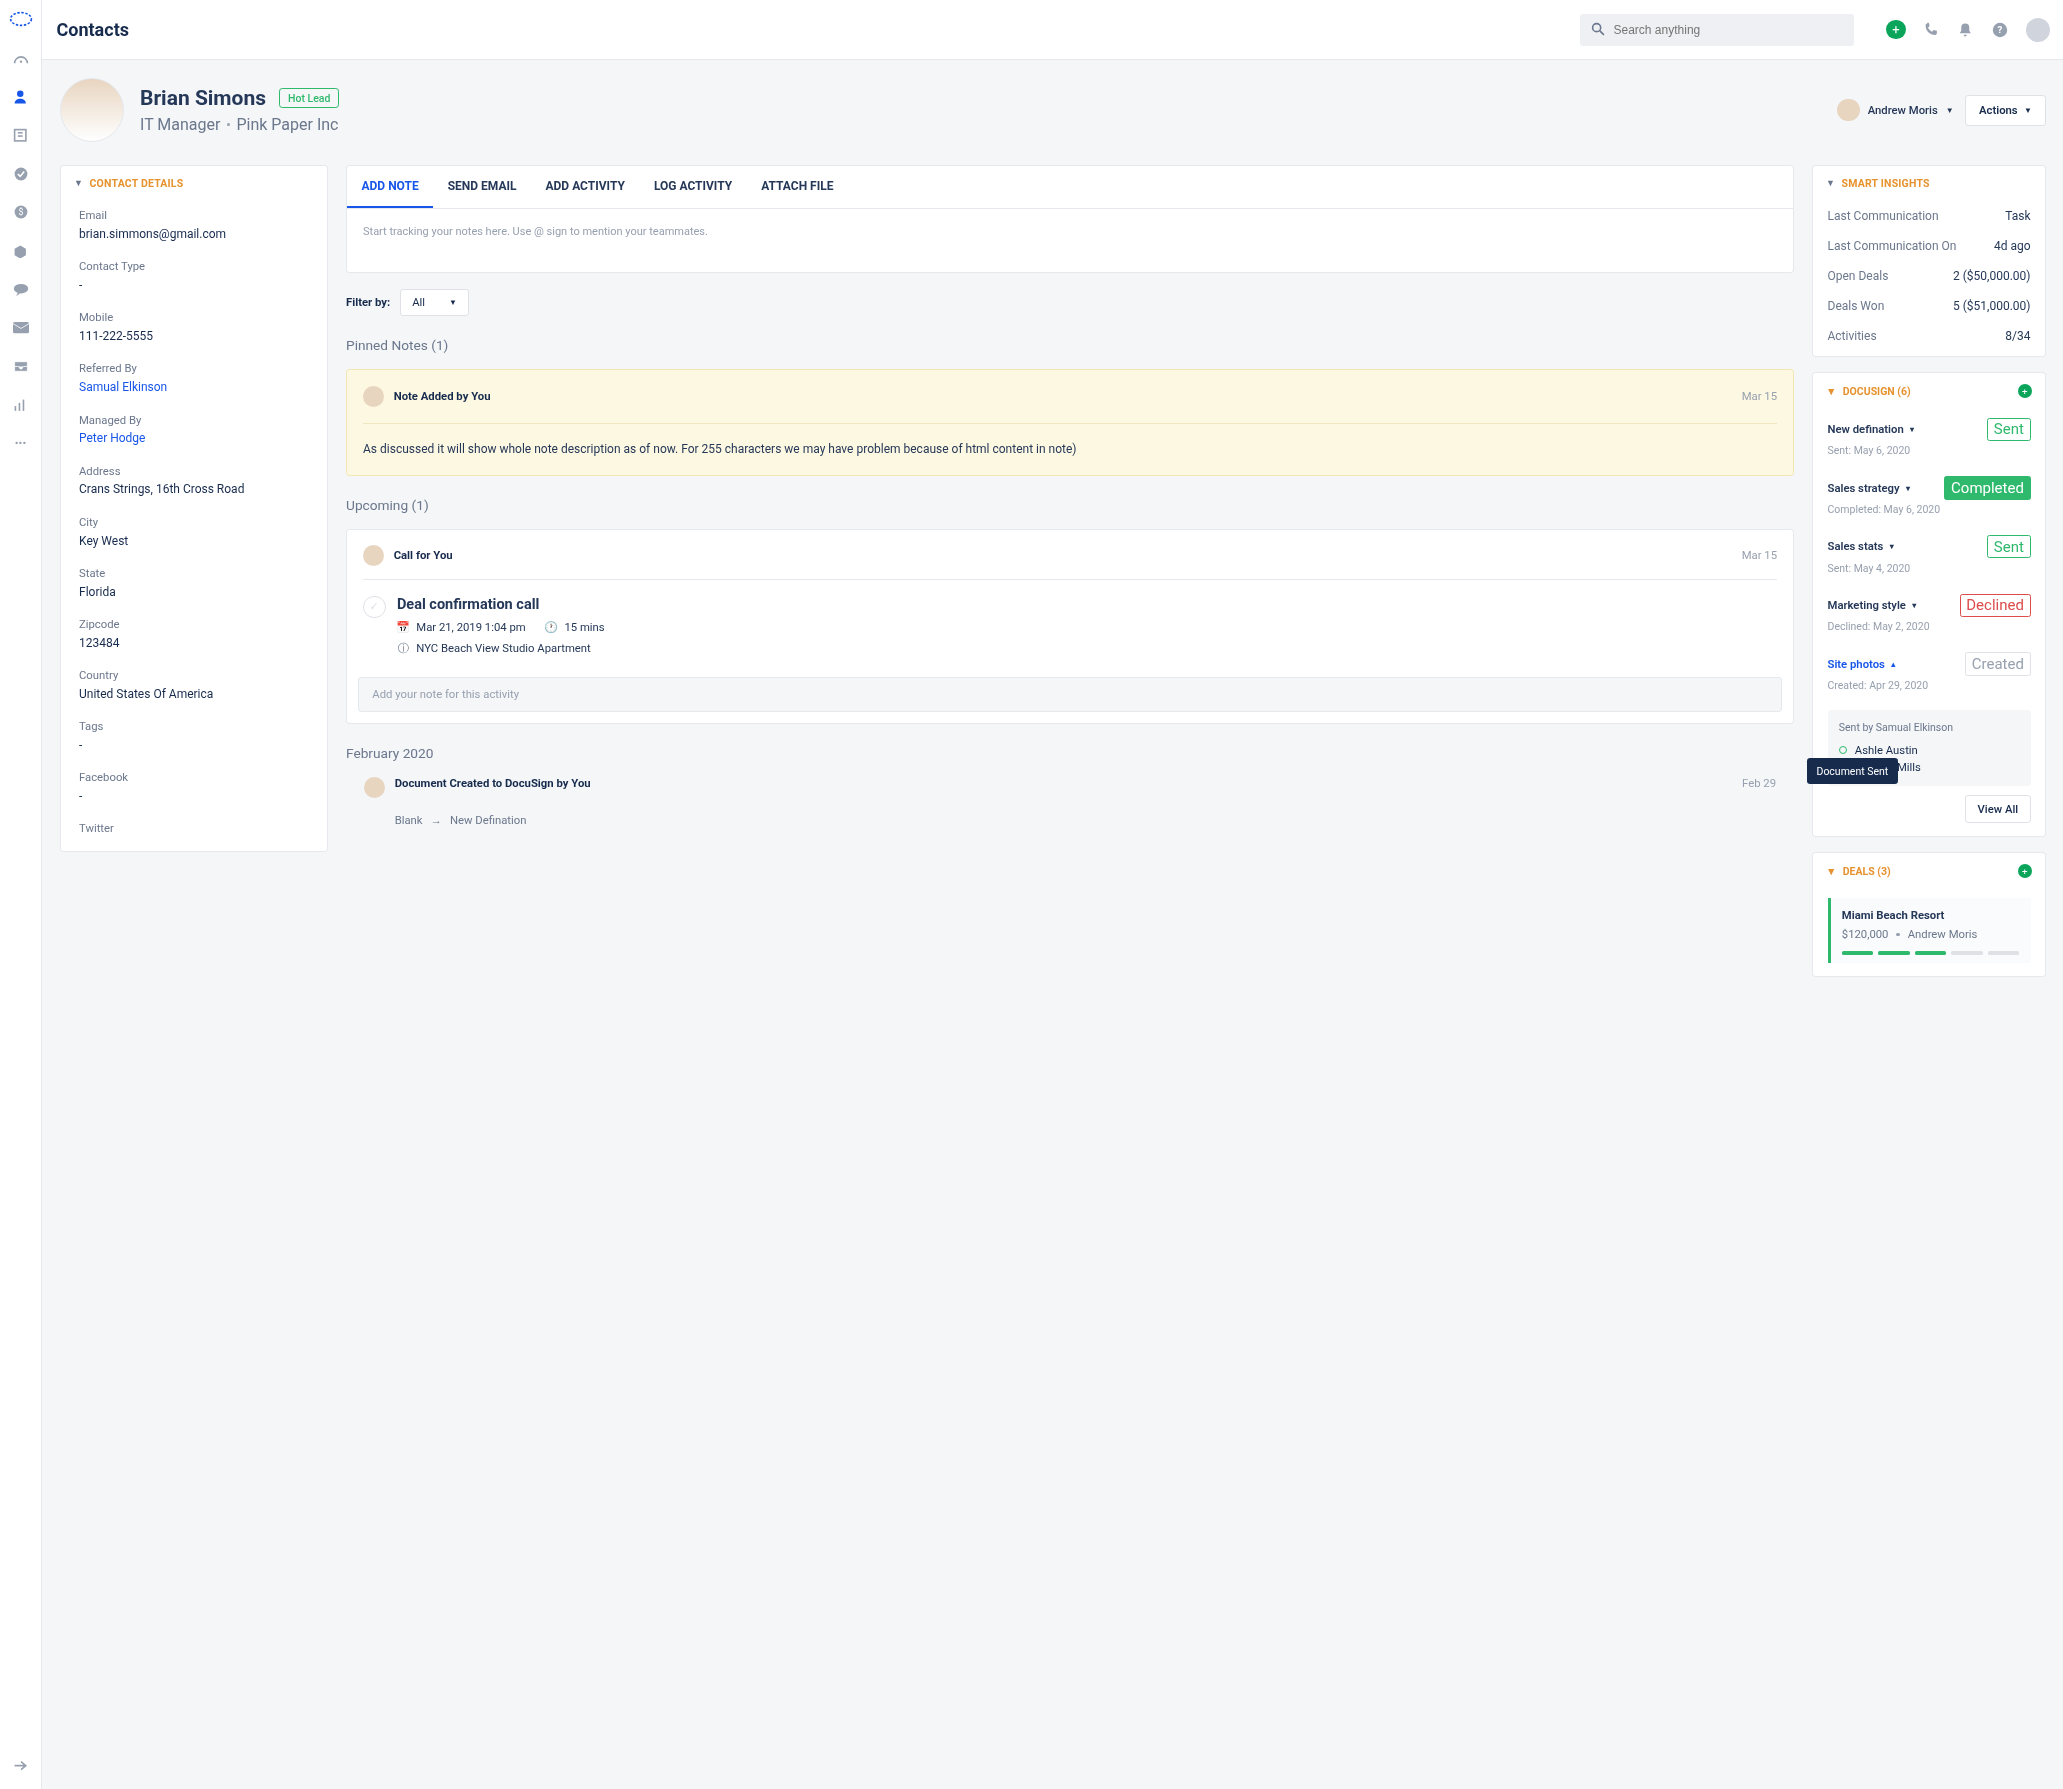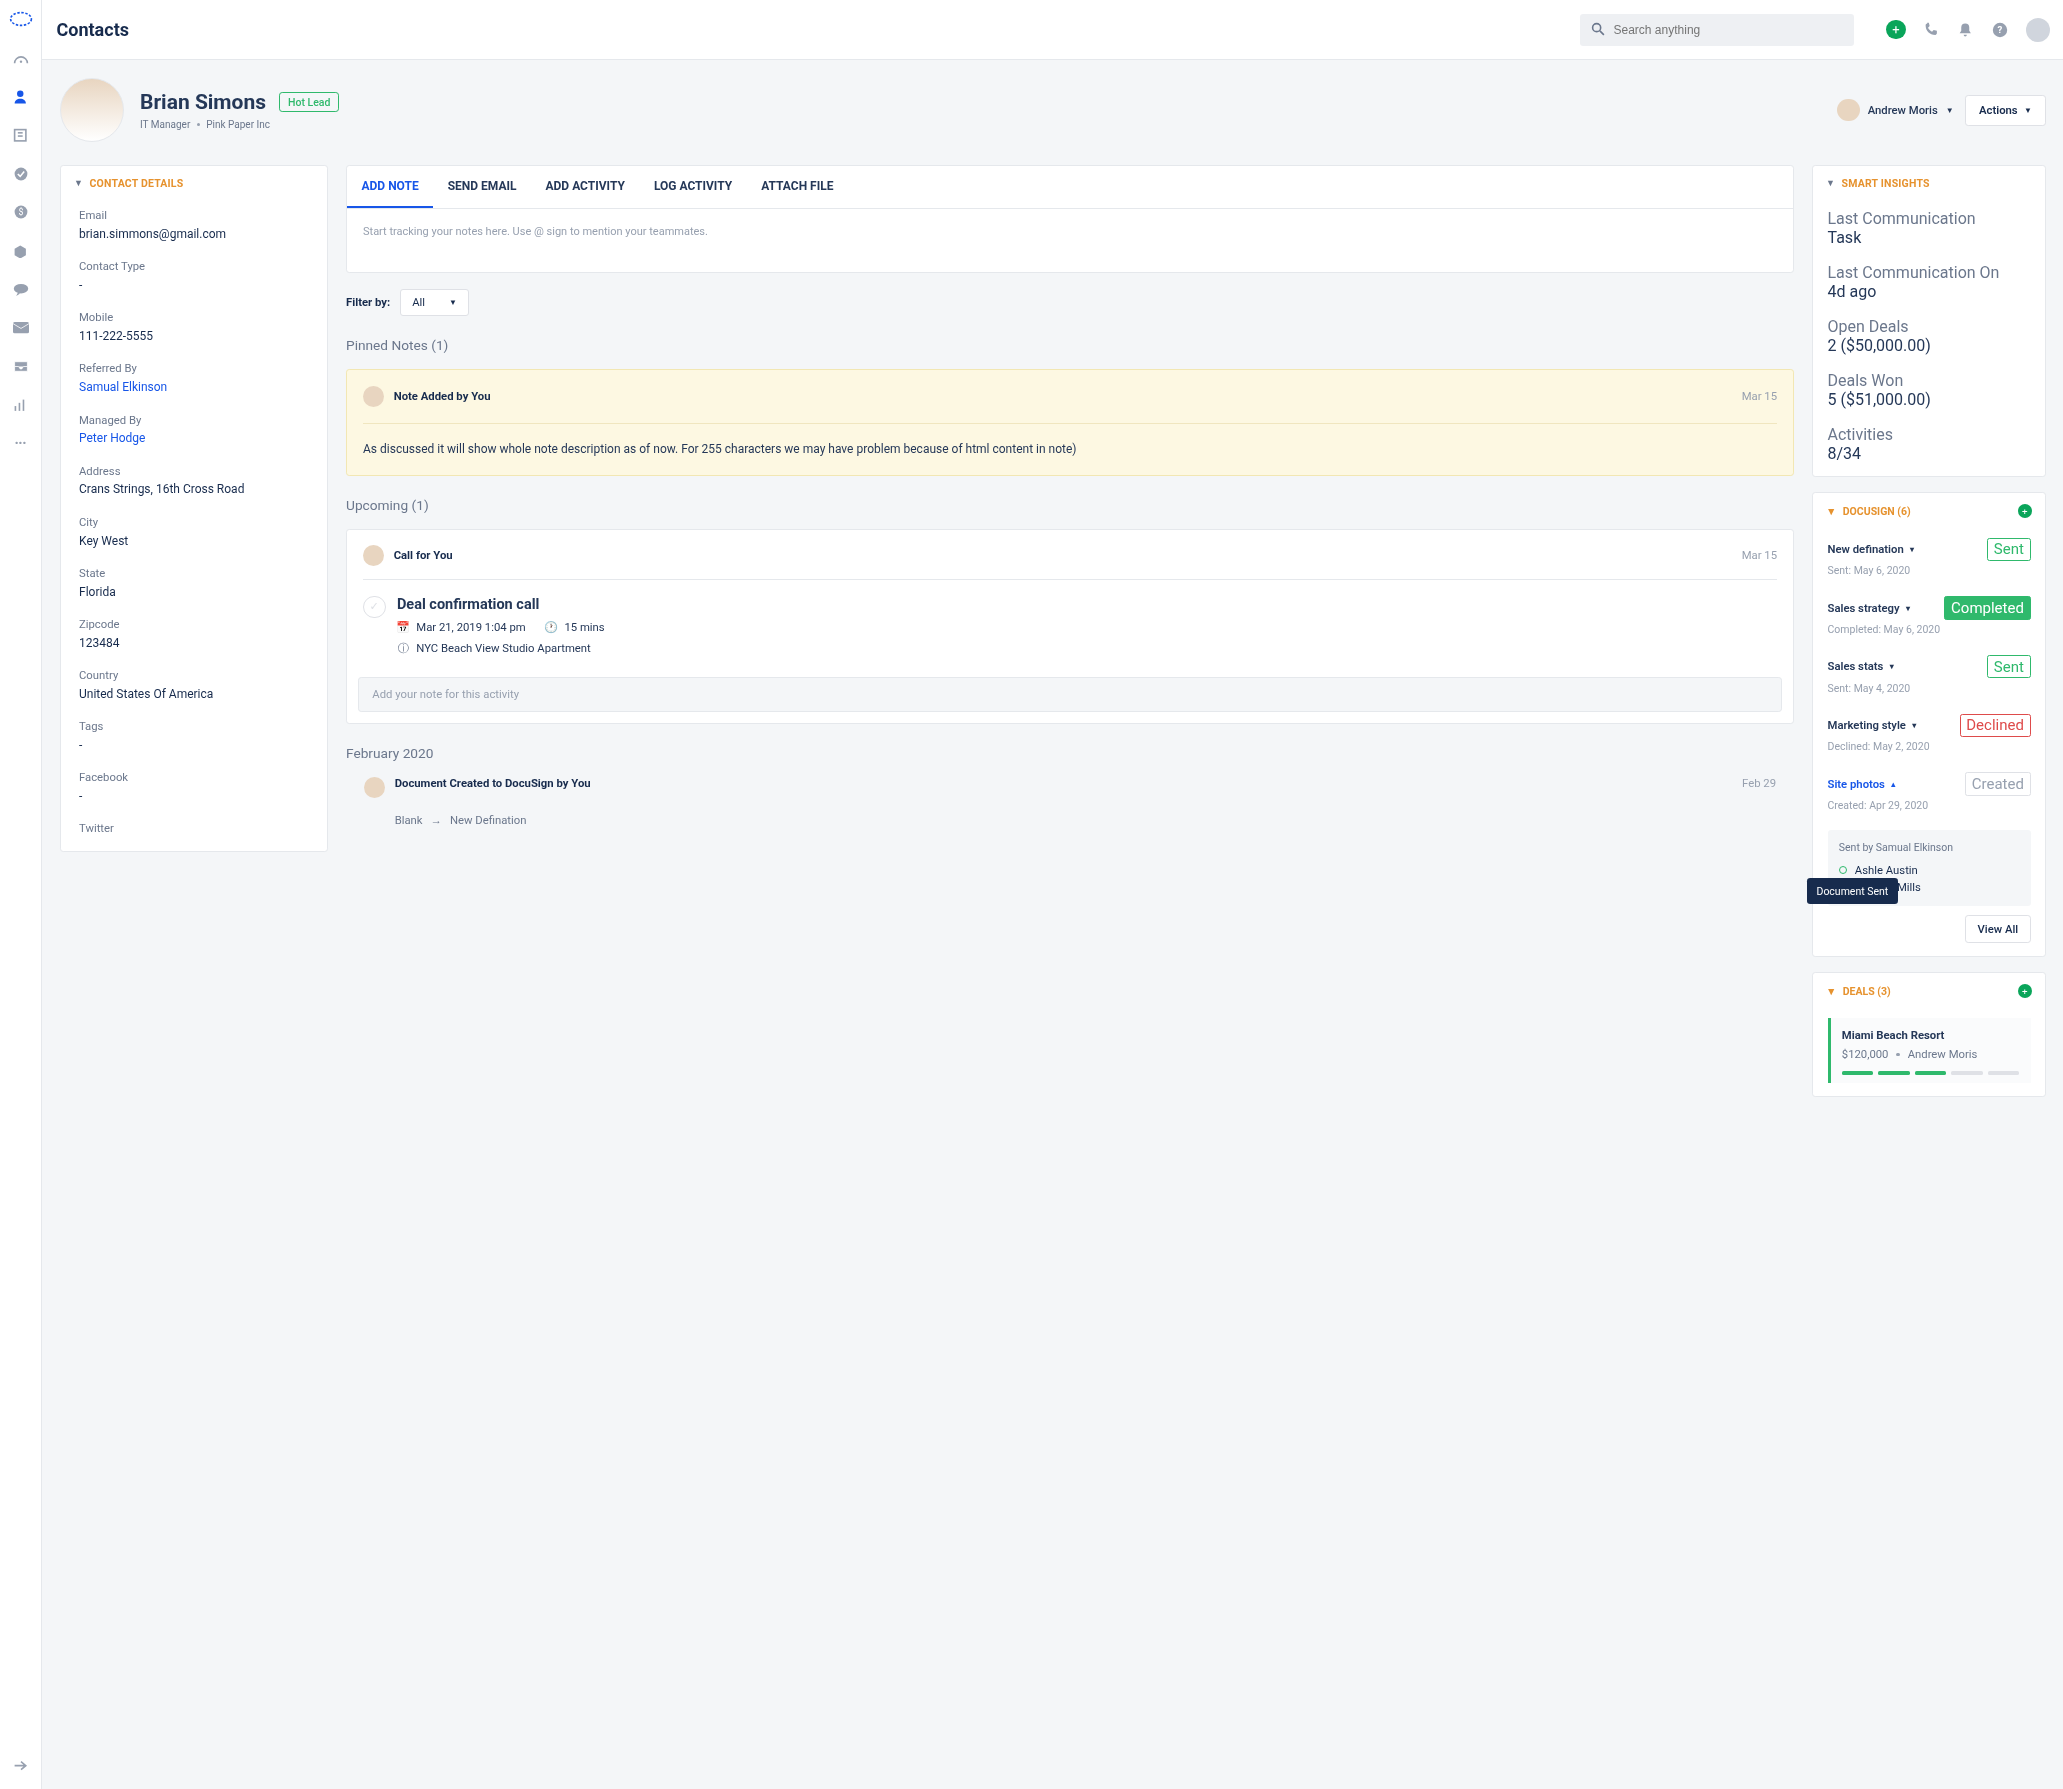--- a/index.html
+++ b/index.html
@@ -18,21 +18,21 @@
 .top-icons { display:flex; align-items:center; gap:18px; margin-left:18px;}
 .add-btn { width:19.3px; height:19.3px; background:#0aa55a; border-radius:50%; color:#fff; display:flex;align-items:center;justify-content:center; font-size:13px;}
 .top-icon { color:#97a0af; width:16px; height:16px; display:flex;align-items:center;justify-content:center;}
 .avatar-sm { width:24px; height:24px; border-radius:50%; background:#d0d5dd; }
 .content { display:flex; flex-direction:column; padding:18px; gap:0; }
 .header-row { display:flex; align-items:center; gap:16px; }
 .avatar-lg { width:64px; height:64px; border-radius:50%; background:linear-gradient(#e8d5c0,#fff); border:0.8px solid #e5e8ec;}
 .name-row { display:flex; align-items:center; gap:13px;}
 .contact-name { font-size:21px; font-weight:700; color:#253858;}
 .badge-hot { border:0.8px solid #2fb96c; color:#2fb96c; padding:2.4px 8px; border-radius:3.2px; font-size:10.5px; font-weight:500;}
-.subline { color:#6b778c; font-size:10px; margin-top:4.8px; display:flex; gap:6.4px; align-items:center;}
+.subline { color:#6b778c; font-size:16px; margin-top:4.8px; display:flex; gap:6.4px; align-items:center;}
 .dot { width:3.2px;height:3.2px;background:#97a0af;border-radius:50%;}
 .header-right { margin-left:auto; display:flex; align-items:center; gap:11.3px;}
 .owner { display:flex; align-items:center; gap:8px; color:#253858; font-weight:500;}
 .owner-avatar { width:22.6px;height:22.6px;border-radius:50%;background:#e8d5c0;}
 .actions-btn { background:#fff; border:0.8px solid #dfe1e6; border-radius:3.2px; padding:8px 13px; font-weight:600; display:flex; align-items:center; gap:6.4px;}
 .chev { font-size:8px; }
 .columns { display:flex; gap:18px; margin-top:22.6px; align-items:flex-start;}
 .panel { background:#fff; border:0.8px solid #e5e8ec; border-radius:3.2px; }
 .col-left { width:268px; }
 .col-mid { flex:1; display:flex; flex-direction:column; gap:16px;}
@@ -57,21 +57,21 @@
 .note-date { margin-left:auto; color:#97a0af;}
 .note-body { margin-top:16px; padding-top:16px; border-top:0.8px solid #f0e6bf; color:#253858; line-height:1.6; font-size:12px;}
 .activity { background:#fff; border:0.8px solid #e5e8ec; border-radius:3.2px; padding:14.5px 16px;}
 .activity-inner { border-top:0.8px solid #e5e8ec; margin-top:13px; padding-top:16px; display:flex; gap:11.3px;}
 .circle-check { width:22.6px;height:22.6px;border:1.6px solid #dfe1e6;border-radius:50%;display:flex;align-items:center;justify-content:center;color:#dfe1e6;}
 .act-title { font-size:14.5px; font-weight:700; color:#253858; margin-bottom:8px;}
 .act-meta { display:flex; gap:19.3px; color:#253858; align-items:center; margin-bottom:8px;}
 .act-meta span { display:flex; gap:6.4px; align-items:center;}
 .icn { width:13px;height:13px;color:#6b778c;display:inline-flex;align-items:center;justify-content:center;}
 .add-act-note { background:#f4f6f8; border:0.8px solid #e5e8ec; border-radius:3.2px; padding:9.7px 13px; color:#97a0af; margin:14.5px 11.3px 11.3px;}
-.insight-row { display:flex; justify-content:space-between; padding:8px 14.5px; color:#253858; font-size:16px;flex-direction:column;}
+.insight-row { display:flex; justify-content:space-between; padding:8px 14.5px; color:#253858; font-size:12px;}
 .insight-row .k { color:#6b778c;}
 .docu-head { display:flex; align-items:center; justify-content:space-between; padding:11.3px 13px;}
 .docu-title { color:#e6922e; font-weight:700; font-size:10.5px; display:flex; gap:6.4px; align-items:center;}
 .plus-sm { width:14.5px;height:14.5px;background:#0aa55a;border-radius:50%;color:#fff;display:flex;align-items:center;justify-content:center;font-size:9.7px;}
 .doc-item { padding:8px 14.5px 11.3px;}
 .doc-row { display:flex; align-items:center; justify-content:space-between;}
 .doc-name { font-weight:600; color:#253858; display:flex; gap:6.4px; align-items:center;}
 .doc-sub { color:#97a0af; font-size:10.5px; margin-top:3.2px;}
 .badge { font-size:15px; padding:1.6px 5.6px; border-radius:2.4px; border:0.8px solid;}
 .b-sent { color:#2fb96c; border-color:#2fb96c;}

